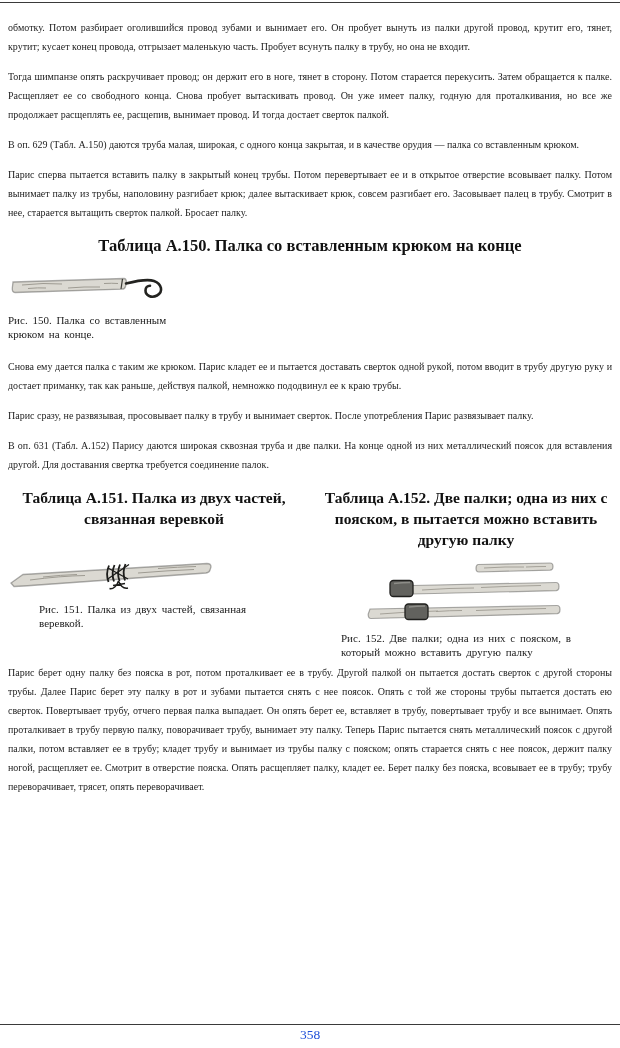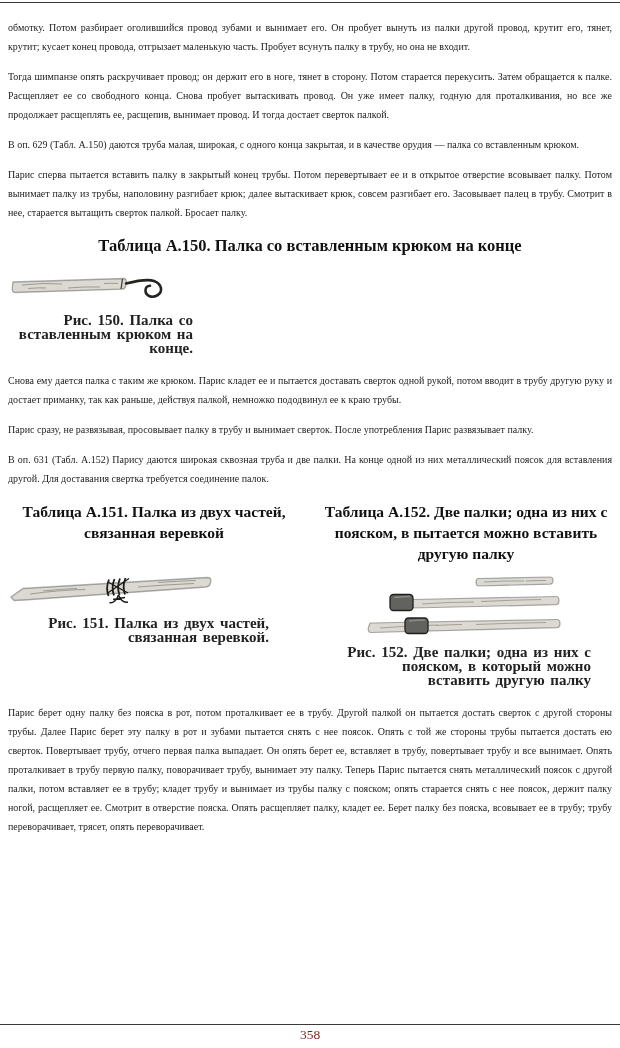--- a/index.html
+++ b/index.html
@@ -40,50 +40,50 @@
     color: #111;
     text-align: center;
   }
   .columns h2.table-heading {
     font-size: 15.5px;
     line-height: 21px;
     margin: 2px 0 10px 0;
   }
   figure { margin: 0; padding: 0; }
   .fig-caption {
-    font-size: 15px;
-    font-weight: bold;
+    font-size: 11px;
+    font-weight: normal;
     line-height: 14px;
-    text-align: right;
+    text-align: left;
     color: #222;
     word-spacing: 2px;
     margin-top: 5px;
   }
   .fig-150 { margin: 4px 0 16px 0; }
   .fig-150 .fig-caption { width: 185px; }
   .columns {
     display: flex;
     gap: 20px;
-    margin: 2px 0 16px 0;
+    margin: 2px 0 4px 0;
   }
   .col { flex: 1; min-width: 0; }
   .col-fig { display: block; }
   .fig-151-cap { width: 230px; margin-left: auto; margin-right: auto; }
   .fig-152-cap { width: 250px; margin-left: auto; margin-right: auto; }
   .page-footer {
     position: absolute;
     left: 0; right: 0; bottom: 0;
     height: 24px;
   }
   .footer-rule { border-top: 1.2px solid #3a3a3a; }
   .page-number {
     text-align: center;
     font-size: 13.5px;
     line-height: 20px;
-    color: #7f1d1d;
+    color: #1d4ed8;
   }
   svg .stick { fill: #dbd9d2; stroke: #38383466; }
 </style>
 </head>
 <body>
 
 <div class="page">
 
   <div class="header-rule"></div>
 

